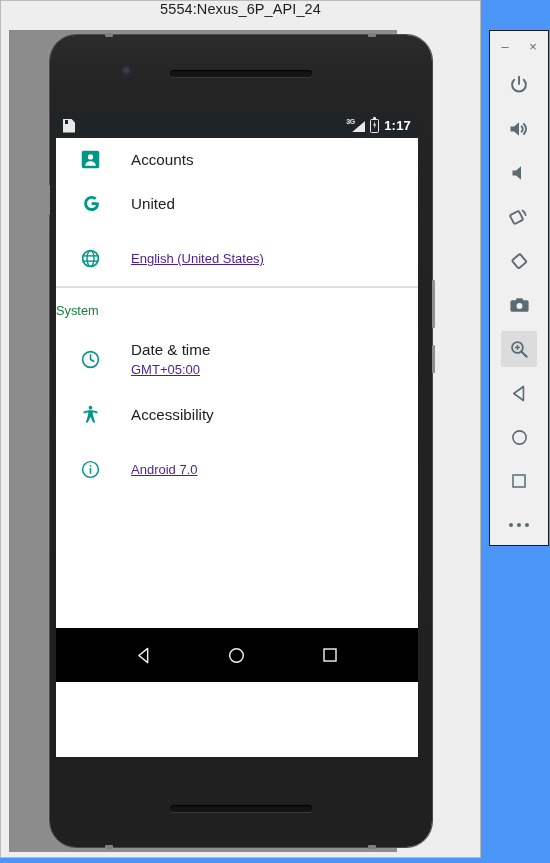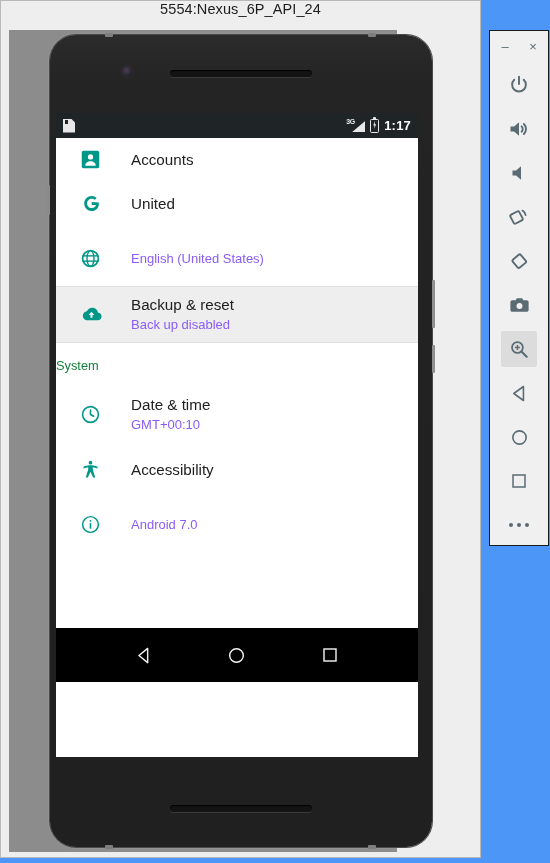--- a/index.html
+++ b/index.html
@@ -285,23 +285,24 @@
     flex-direction: column;
     justify-content: center;
   }
   .row-title {
     font-size: 15.2px;
     color: #212121;
     line-height: 20px;
   }
   .row-sub {
     font-size: 13px;
-    color: #8b5cf6;
+    color: #4c1d95;
     line-height: 18px;
     margin-top: 1px;
+    text-decoration: underline;
   }
   .section-header {
     height: 44px;
     display: flex;
     align-items: center;
     padding-left: 0;
     font-size: 12.8px;
     color: #15803d;
     background: #ffffff;
     box-sizing: border-box;
@@ -462,47 +463,35 @@
                 <line x1="3" y1="15" x2="21" y2="15" stroke="#009688" stroke-width="1.6"></line>
               </svg>
             </div>
             <div class="row-text">
               <div class="row-sub">English (United States)</div>
             </div>
           </div>
 
           <div class="divider-line"></div>
 
-          <div class="list-row highlighted">
-            <div class="row-icon">
-              <svg width="23" height="23" viewBox="0 0 24 24">
-                <path d="M18.9 10.3C18.5 7.3 15.9 5 12.8 5c-2.5 0-4.6 1.4-5.6 3.5C4.7 8.8 3 10.8 3 13.2 3 15.8 5.1 18 7.8 18h10.7c2.2 0 4-1.8 4-4 0-2.1-1.6-3.8-3.6-3.7z" fill="#009688"></path>
-                <path d="M12 9.2l3 3.3h-1.9v3h-2.2v-3H9z" fill="#eeeeee"></path>
-              </svg>
-            </div>
-            <div class="row-text">
-              <div class="row-title">Backup &amp; reset</div>
-              <div class="row-sub">Back up disabled</div>
-            </div>
-          </div>
 
           <div class="divider-line"></div>
 
           <div class="section-header">System</div>
 
           <div class="list-row">
             <div class="row-icon">
               <svg width="21" height="21" viewBox="0 0 24 24">
                 <circle cx="12" cy="12" r="9" fill="none" stroke="#009688" stroke-width="1.8"></circle>
                 <polyline points="12,6.8 12,12 15.6,14" fill="none" stroke="#009688" stroke-width="1.8" stroke-linecap="round" stroke-linejoin="round"></polyline>
               </svg>
             </div>
             <div class="row-text">
               <div class="row-title">Date &amp; time</div>
-              <div class="row-sub">GMT+00:10</div>
+              <div class="row-sub">GMT+05:00</div>
             </div>
           </div>
 
           <div class="list-row">
             <div class="row-icon">
               <svg width="21" height="21" viewBox="0 0 24 24">
                 <circle cx="12" cy="4.2" r="2.1" fill="#009688"></circle>
                 <path d="M12 7.2c-3 0-5.6.7-8 1.6v2.1c2-.7 3.8-1.2 5.4-1.4v2.6L6.6 21h2.4l3-6.5 3 6.5h2.4l-2.8-8.9V9.5c1.6.2 3.4.7 5.4 1.4V8.8c-2.4-.9-5-1.6-8-1.6z" fill="#009688"></path>
               </svg>
             </div>

